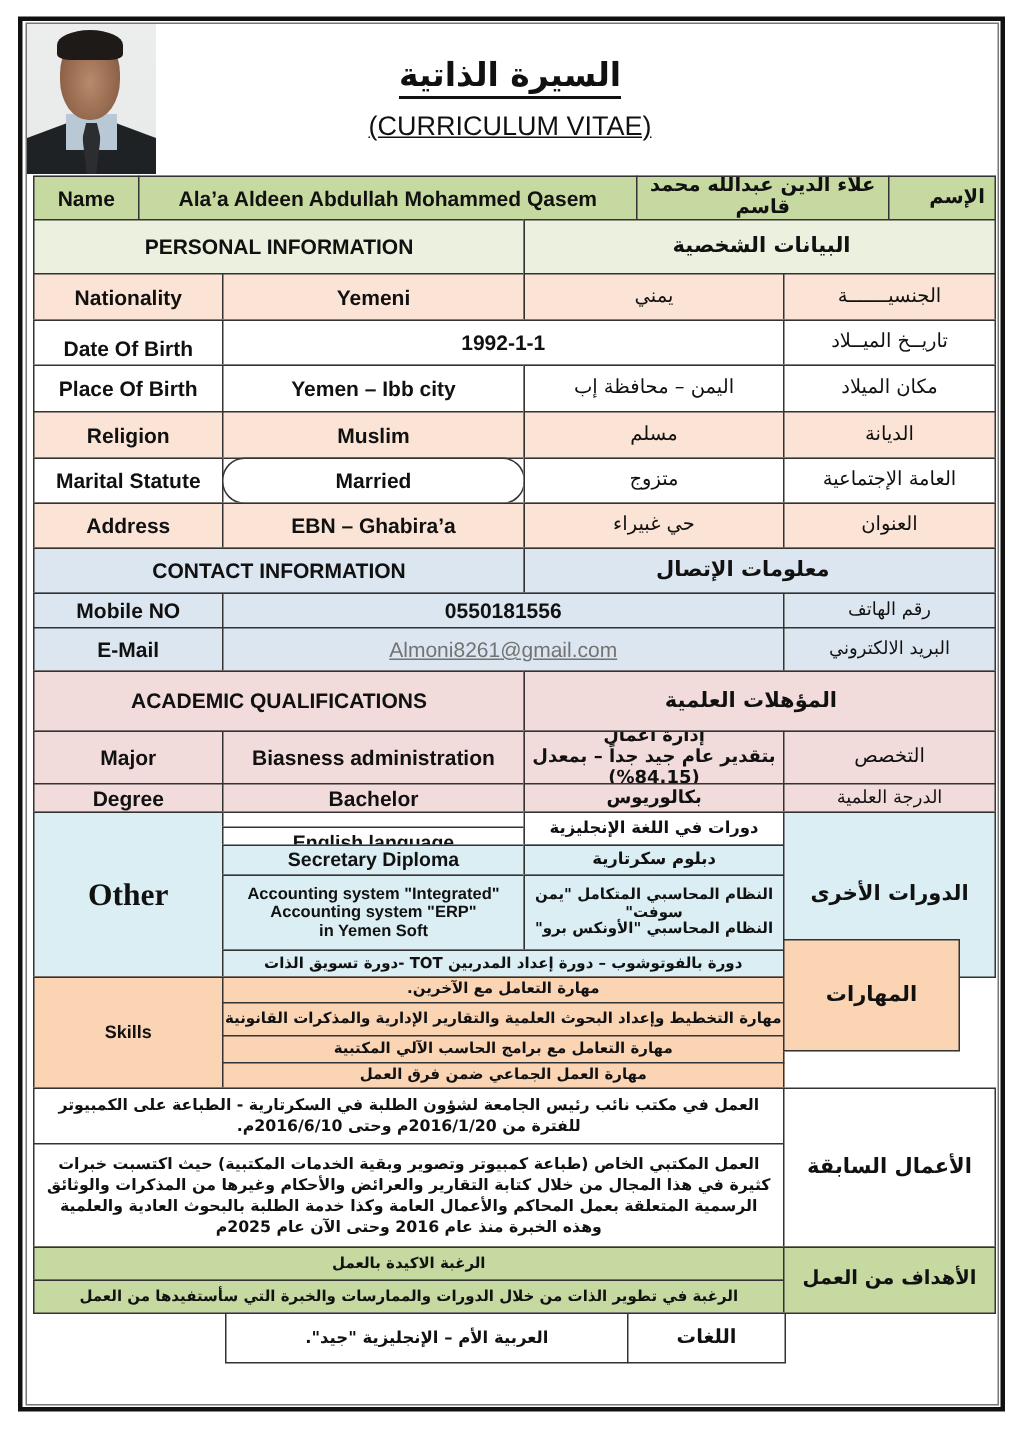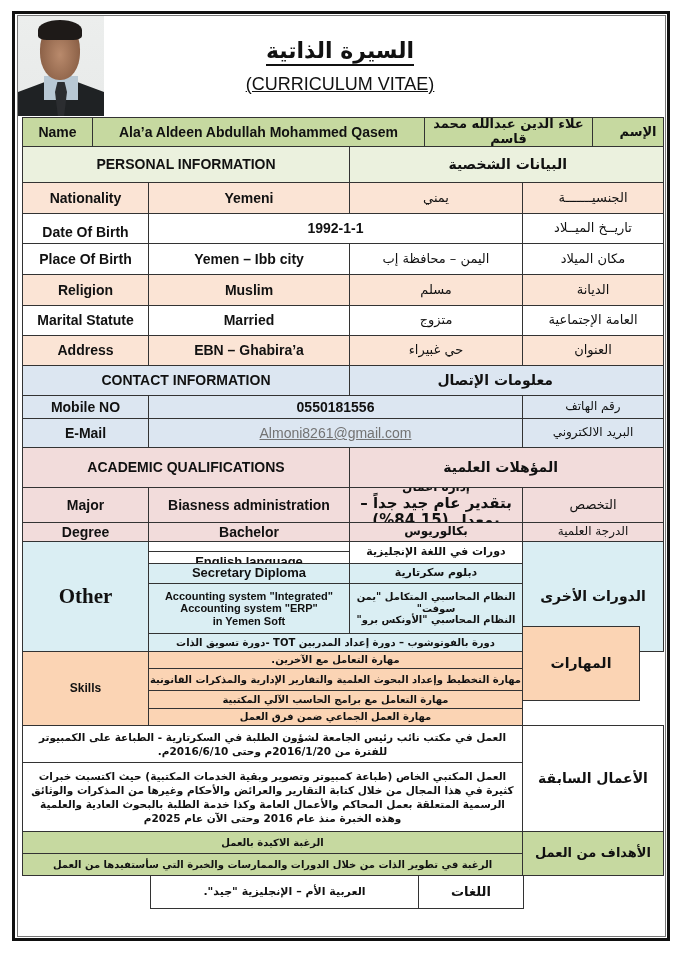--- a/index.html
+++ b/index.html
@@ -26,21 +26,21 @@
   .white { background:#ffffff; }
   .blue { background:#dce6f1; }
   .pink { background:#f2dcdb; }
   .lblue { background:#daeef3; }
   .orange { background:#fbd4b4; }
   .f14 { font-size:14px; }
   .f13 { font-size:13px; }
   .f12 { font-size:12px; }
   .f11 { font-size:11px; }
   .f10 { font-size:10px; }
-  .f9 { font-size:15px; }
+  .f9 { font-size:12px; }
   a.mail { color:#737373; text-decoration:underline; }
   .other-label { font-family:"Liberation Serif", serif; font-size:21px; font-weight:bold; }
   .col { flex-direction:column; }
   .work { font-size:10.5px; font-weight:bold; padding:2px 6px; line-height:1.35; }
 </style>
 </head>
 <body>
 
 <div class="frame-outer"></div>
 <div class="frame-inner"></div>
@@ -78,21 +78,21 @@
 <div class="cell white b f14" style="left:148px;top:243px;width:202px;height:32px;">Yemen – Ibb city</div>
 <div class="cell white f13 ar" style="left:349px;top:243px;width:174px;height:32px;">اليمن – محافظة إب</div>
 <div class="cell white f13 ar" style="left:522px;top:243px;width:142px;height:32px;">مكان الميلاد</div>
 
 <div class="cell peach b f14" style="left:22px;top:274px;width:127px;height:32px;">Religion</div>
 <div class="cell peach b f14" style="left:148px;top:274px;width:202px;height:32px;">Muslim</div>
 <div class="cell peach f13 ar" style="left:349px;top:274px;width:174px;height:32px;">مسلم</div>
 <div class="cell peach f13 ar" style="left:522px;top:274px;width:142px;height:32px;">الديانة</div>
 
 <div class="cell white b f14" style="left:22px;top:305px;width:127px;height:31px;">Marital Statute</div>
-<div class="cell white b f14" style="left:148px;top:305px;width:202px;height:31px;">Married</div>
+<div class="cell white b f14" style="left:148px;top:305px;width:202px;height:31px;border-radius:15px;">Married</div>
 <div class="cell white f13 ar" style="left:349px;top:305px;width:174px;height:31px;">متزوج</div>
 <div class="cell white f13 ar" style="left:522px;top:305px;width:142px;height:31px;">العامة الإجتماعية</div>
 
 <div class="cell peach b f14" style="left:22px;top:335px;width:127px;height:31px;">Address</div>
 <div class="cell peach b f14" style="left:148px;top:335px;width:202px;height:31px;">EBN – Ghabira’a</div>
 <div class="cell peach f13 ar" style="left:349px;top:335px;width:174px;height:31px;">حي غبيراء</div>
 <div class="cell peach f13 ar" style="left:522px;top:335px;width:142px;height:31px;">العنوان</div>
 
 <div class="cell blue b f14" style="left:22px;top:365px;width:328px;height:31px;">CONTACT INFORMATION</div>
 <div class="cell blue b f14 ar" style="left:349px;top:365px;width:315px;height:31px;justify-content:flex-start;padding-right:110px;">معلومات الإتصال</div>

